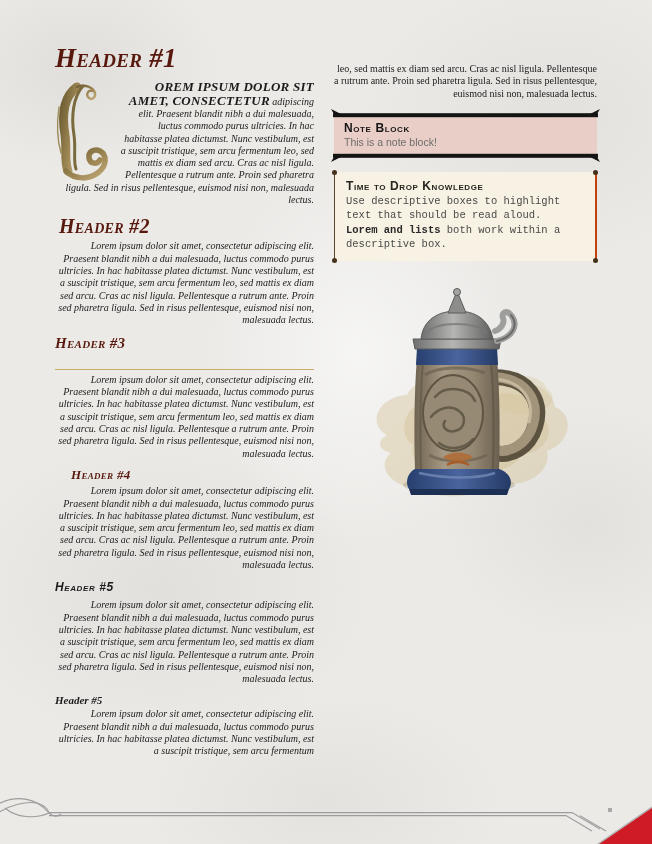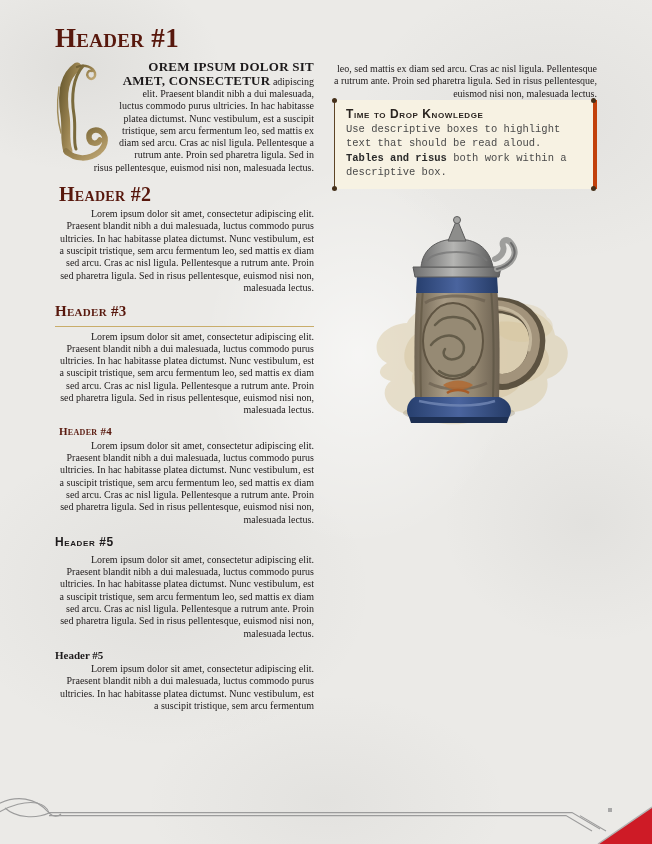--- a/index.html
+++ b/index.html
@@ -12,36 +12,36 @@
       radial-gradient(ellipse 220px 160px at 12% 8%,  rgba(120,120,118,.10), transparent 65%),
       radial-gradient(ellipse 300px 220px at 85% 14%, rgba(120,120,118,.08), transparent 65%),
       radial-gradient(ellipse 260px 320px at 55% 42%, rgba(255,255,255,.55), transparent 60%),
       radial-gradient(ellipse 320px 240px at 25% 70%, rgba(120,120,118,.09), transparent 65%),
       radial-gradient(ellipse 240px 200px at 90% 62%, rgba(120,120,118,.08), transparent 60%),
       radial-gradient(ellipse 300px 180px at 50% 95%, rgba(120,120,118,.07), transparent 60%);
     overflow:hidden;
     color:#231f20;
   }
   .col { position:absolute; }
-  .col-left  { left:55px;  top:24px; width:259px; }
+  .col-left  { left:55px;  top:44px; width:259px;font-style:italic; }
   .col-right { left:334px; top:63px; width:263px; }
 
   p.body-text { font-size:10px; line-height:12.3px; color:#242021; text-align:right; }
 
   h1.brew, h2.brew, h3.brew, h4.brew {
     font-family:"Liberation Serif", serif;
     font-variant:small-caps;
     font-weight:700;
     color:#58180d;
     letter-spacing:.3px;
   }
   h1.brew { font-size:27px; line-height:1.05; margin:0 0 9px; }
   h2.brew { font-size:20px; line-height:1.05; margin:10px 4px 3px; }
-  h3.brew { font-size:15px; line-height:1.1; margin:9px 0 4px; border-bottom:1.6px solid #c9ad6a; padding-bottom:6px; }
-  h4.brew { font-size:11px; line-height:1.1; margin:8px 4px 3px; }
+  h3.brew { font-size:15px; line-height:1.1; margin:9px 0 4px; border-bottom:1.6px solid #c9ad6a; padding-bottom:17px; }
+  h4.brew { font-size:13px; line-height:1.1; margin:8px 16px 3px; }
   h5.brew {
     font-family:"Liberation Sans", sans-serif;
     font-variant:small-caps; font-weight:700; letter-spacing:.6px;
     color:#1d1a1b; font-size:12px; margin:9px 0 5px;
   }
   h6.brew { font-family:"Liberation Serif", serif; font-weight:700; color:#1d1a1b; font-size:11px; margin:9px 0 2px; }
 
   
   .dropcap-wrap { float:left; width:57px; height:87px; position:relative; margin:2px 7px 0 0; }
   .dropcap-wrap svg { position:absolute; left:0; top:0; overflow:visible; }
@@ -55,21 +55,21 @@
   .note-title, .desc-title {
     font-family:"Liberation Sans", sans-serif;
     font-variant:small-caps; font-weight:700; letter-spacing:.6px;
     font-size:12px; color:#171415; margin-bottom:1px;
   }
   .note-body { font-family:"Liberation Sans", sans-serif; font-size:10.5px; line-height:13px; color:#6e6d6e; }
 
   
   .desc-box {
     position:relative; margin:0 0 0; background:#f7f2e3;
-    border-left:1px solid #5d4426; border-right:4px solid #c2410c;
+    border-left:1px solid #5d4426; border-right:2px solid #c2410c;
     padding:7px 11px 9px;
   }
   .desc-title { color:#2a2420; }
   .desc-body { font-family:Liberation Mono, monospace; font-size:10.5px; line-height:14.5px; color:#4a4a4a; }
   .desc-body b { color:#2a2a2a; }
   .corner-dot { position:absolute; width:5px; height:5px; background:#45301a; border-radius:50%; }
   .corner-dot.tl { left:-3px; top:-2px; }
   .corner-dot.tr { right:-3px; top:-2px; }
   .corner-dot.bl { left:-3px; bottom:-2px; }
   .corner-dot.br { right:-3px; bottom:-2px; }
@@ -123,29 +123,43 @@
 
   <h6 class="brew">Header #5</h6>
   <p class="body-text">Lorem ipsum dolor sit amet, consectetur adipiscing elit. Praesent blandit nibh a dui malesuada, luctus commodo purus ultricies. In hac habitasse platea dictumst. Nunc vestibulum, est a suscipit tristique, sem arcu fermentum</p>
 
 </div>
 
 <div class="col col-right">
 
   <p class="body-text">leo, sed mattis ex diam sed arcu. Cras ac nisl ligula. Pellentesque a rutrum ante. Proin sed pharetra ligula. Sed in risus pellentesque, euismod nisi non, malesuada lectus.</p>
 
+  <div class="note-block">
+    <svg class="note-bar top" viewBox="0 0 269 9">
+      <polygon points="0,0 10,5 3,5" fill="#141414"></polygon>
+      <rect x="2" y="4.2" width="265" height="4" fill="#141414"></rect>
+      <polygon points="269,0 259,5 266,5" fill="#141414"></polygon>
+    </svg>
+    <div class="note-title">Note Block</div>
+    <div class="note-body">This is a note block!</div>
+    <svg class="note-bar bottom" viewBox="0 0 269 9">
+      <polygon points="0,9 10,4 3,4" fill="#141414"></polygon>
+      <rect x="2" y="0.8" width="265" height="4" fill="#141414"></rect>
+      <polygon points="269,9 259,4 266,4" fill="#141414"></polygon>
+    </svg>
+  </div>
 
   <div class="desc-box">
     <span class="corner-dot tl"></span>
     <span class="corner-dot tr"></span>
     <span class="corner-dot bl"></span>
     <span class="corner-dot br"></span>
     <div class="desc-title">Time to Drop Knowledge</div>
     <div class="desc-body">Use descriptive boxes to highlight text that should be read aloud.</div>
-    <div class="desc-body indent"><b>Tables and risus</b><span> both work within a descriptive box.</span></div>
+    <div class="desc-body indent"><b>Lorem and lists</b><span> both work within a descriptive box.</span></div>
   </div>
 
   <div class="illustration">
     <svg width="238" height="228" viewBox="0 0 238 228">
       <defs>
         <linearGradient id="bodyG" x1="0" y1="0" x2="1" y2="0">
           <stop offset="0" stop-color="#6f6452"></stop>
           <stop offset=".35" stop-color="#a79a84"></stop>
           <stop offset=".7" stop-color="#948771"></stop>
           <stop offset="1" stop-color="#6b6050"></stop>

